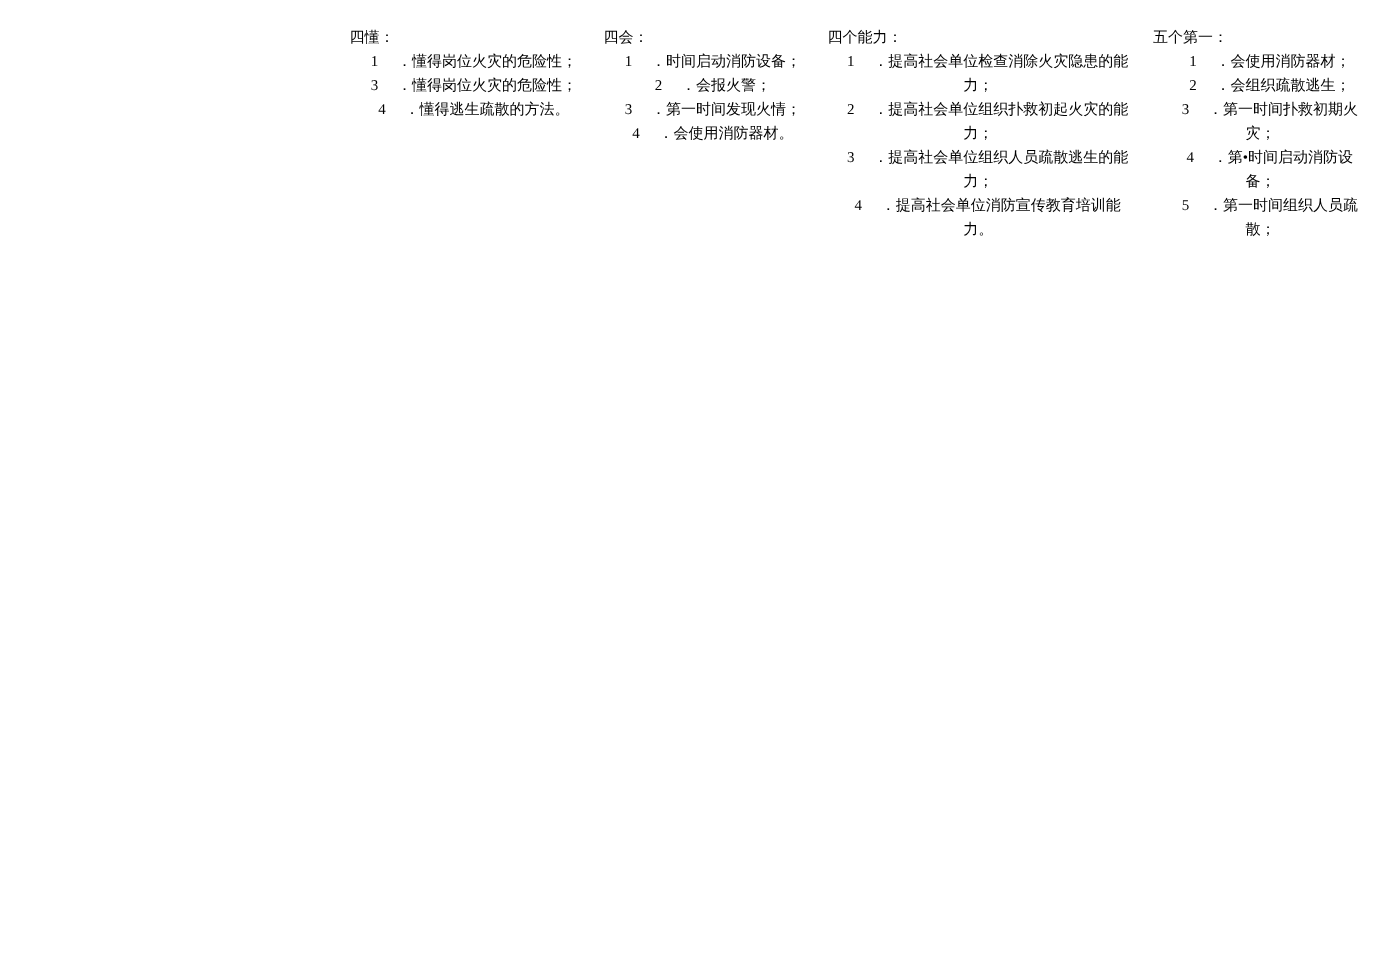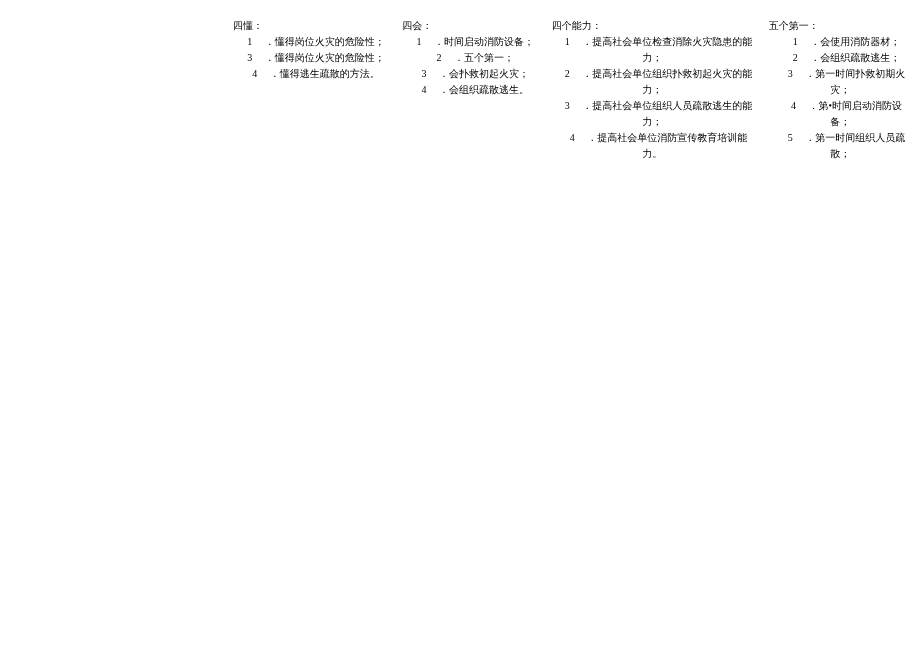--- a/index.html
+++ b/index.html
@@ -53,23 +53,23 @@
   <div class="col col-1">
     <div class="title">四懂：</div>
     <div class="item"><span class="num">1</span><span class="txt">．懂得岗位火灾的危险性；</span></div>
     <div class="item"><span class="num">3</span><span class="txt">．懂得岗位火灾的危险性；</span></div>
     <div class="item"><span class="num">4</span><span class="txt">．懂得逃生疏散的方法。</span></div>
   </div>
 
   <div class="col col-2">
     <div class="title">四会：</div>
     <div class="item"><span class="num">1</span><span class="txt">．时间启动消防设备；</span></div>
-    <div class="item"><span class="num">2</span><span class="txt">．五个第一；</span></div>
-    <div class="item"><span class="num">3</span><span class="txt">．会扑救初起火灾；</span></div>
-    <div class="item"><span class="num">4</span><span class="txt">．会组织疏散逃生。</span></div>
+    <div class="item"><span class="num">2</span><span class="txt">．会报火警；</span></div>
+    <div class="item"><span class="num">3</span><span class="txt">．第一时间发现火情；</span></div>
+    <div class="item"><span class="num">4</span><span class="txt">．会使用消防器材。</span></div>
   </div>
 
   <div class="col col-3">
     <div class="title">四个能力：</div>
     <div class="item"><span class="num">1</span><span class="txt">．提高社会单位检查消除火灾隐患的能力；</span></div>
     <div class="item"><span class="num">2</span><span class="txt">．提高社会单位组织扑救初起火灾的能力；</span></div>
     <div class="item"><span class="num">3</span><span class="txt">．提高社会单位组织人员疏散逃生的能力；</span></div>
     <div class="item"><span class="num">4</span><span class="txt">．提高社会单位消防宣传教育培训能力。</span></div>
   </div>
 

